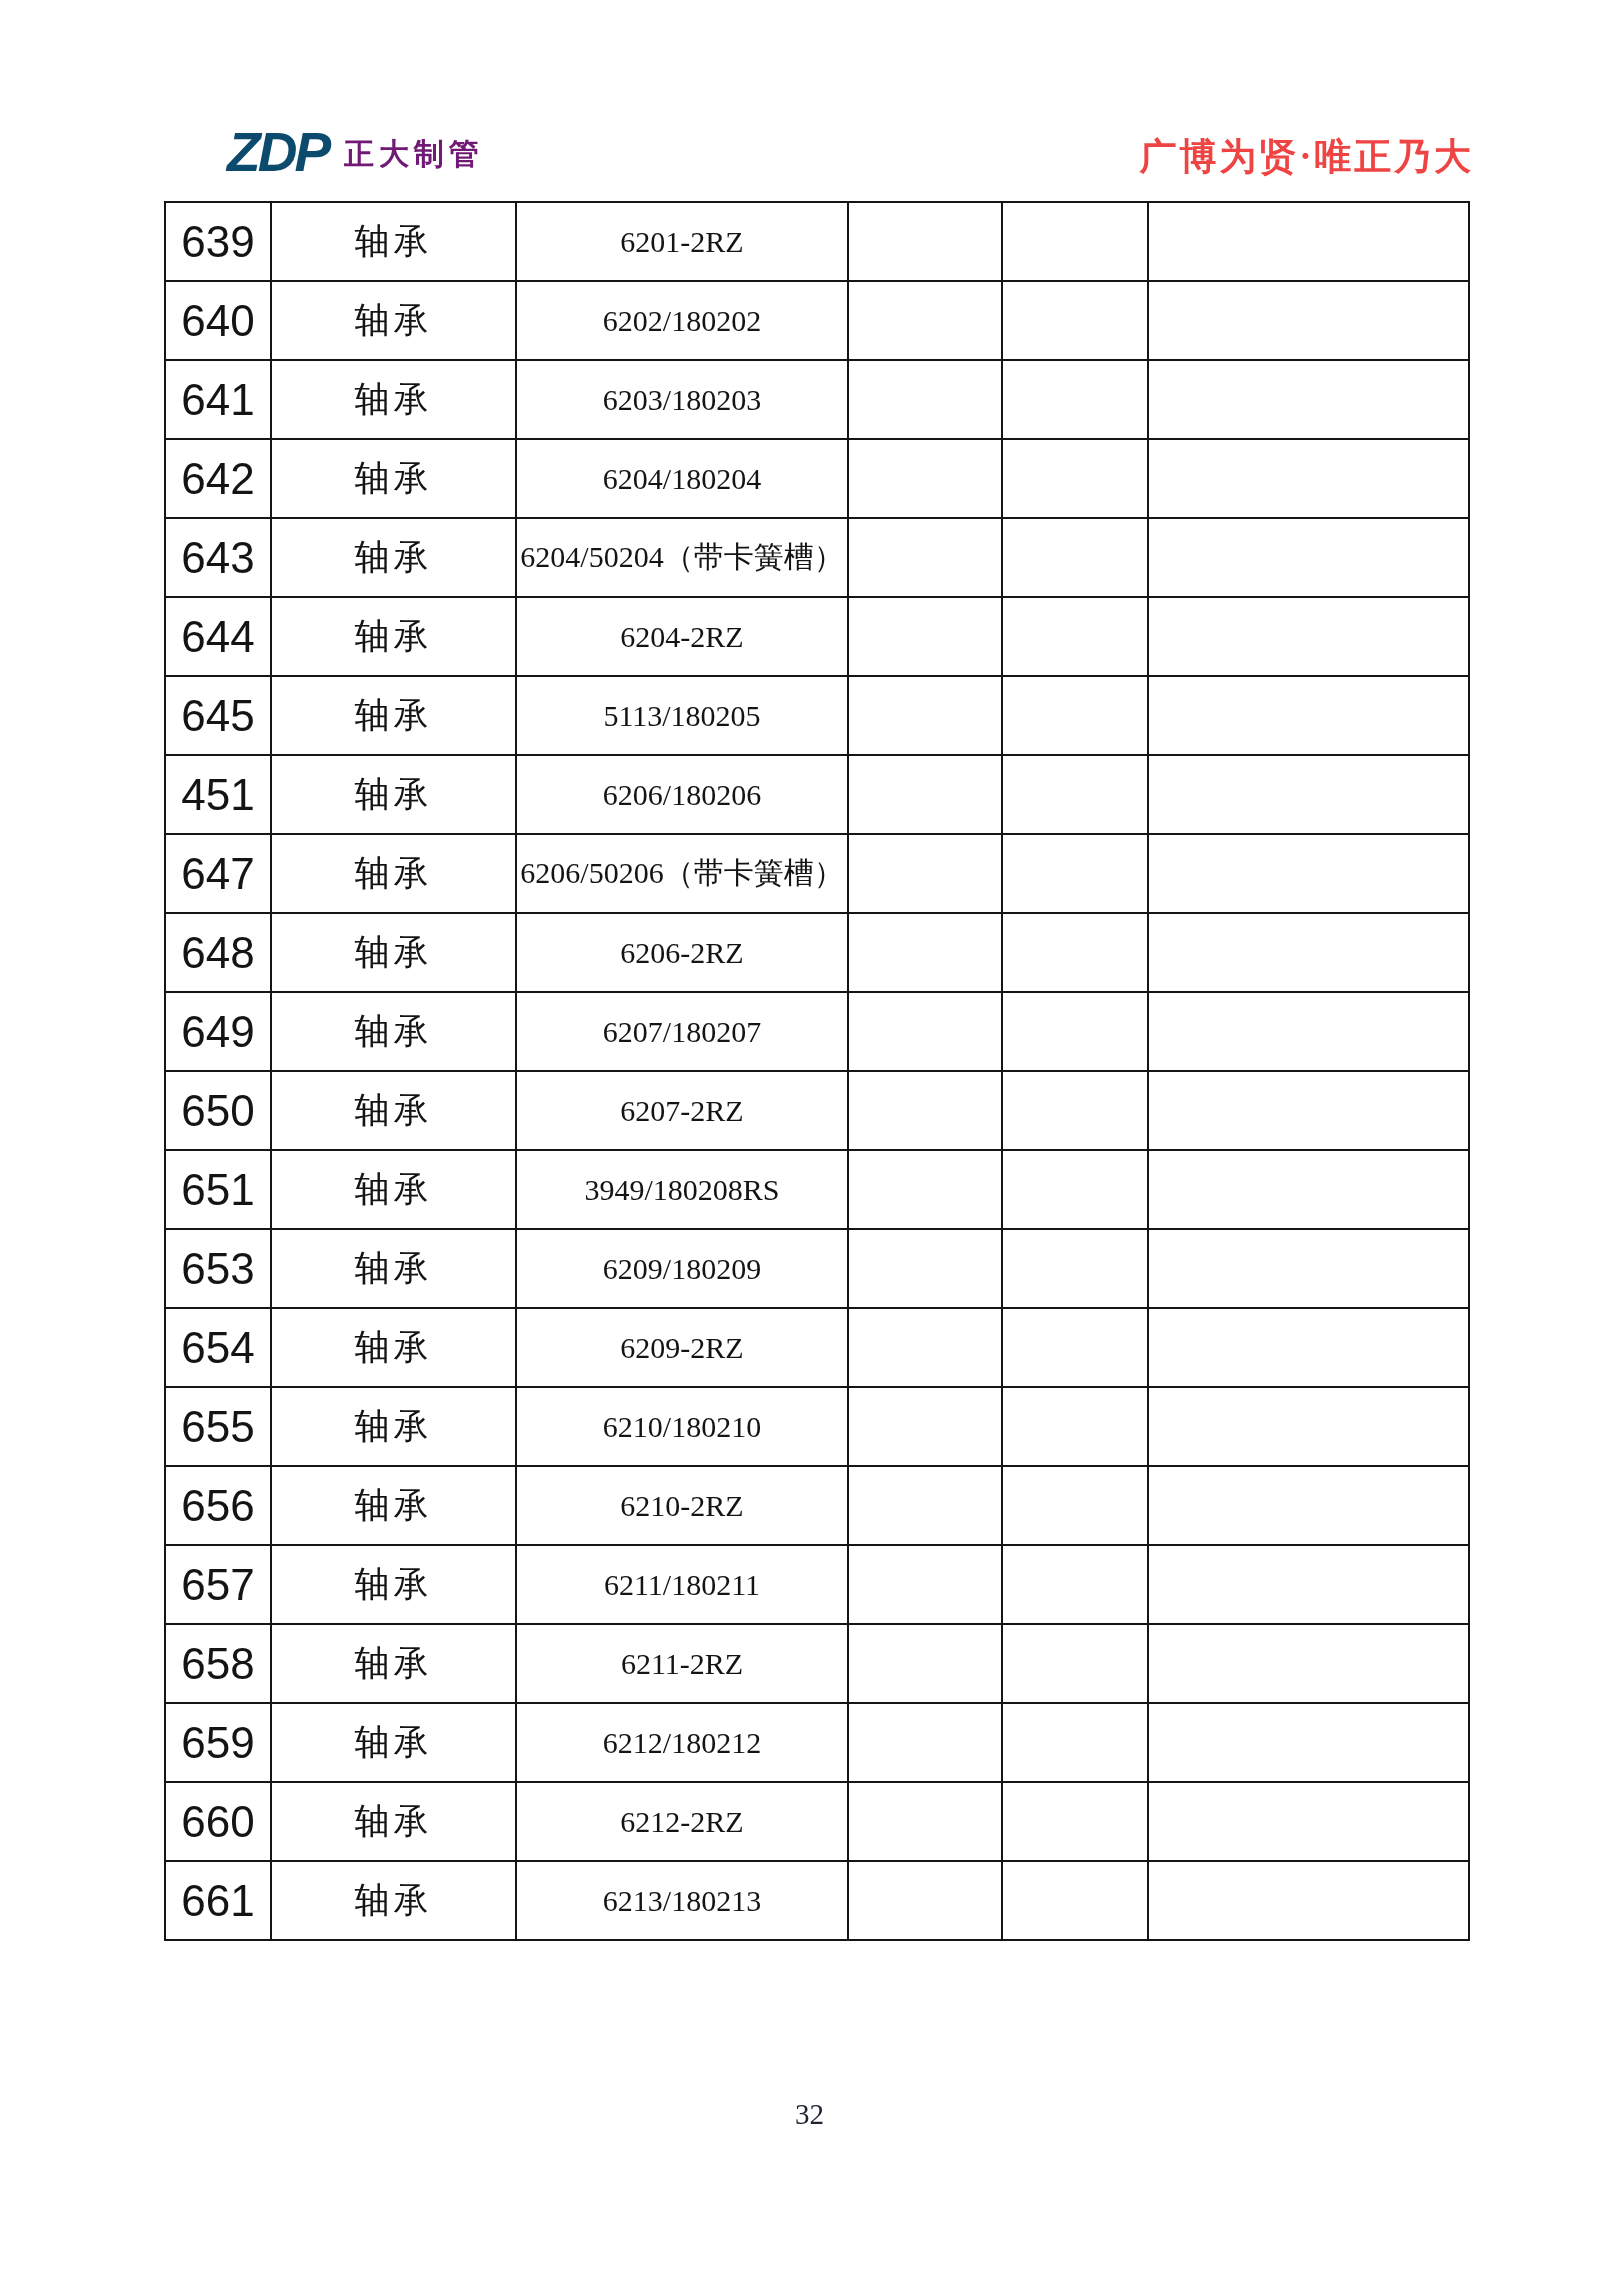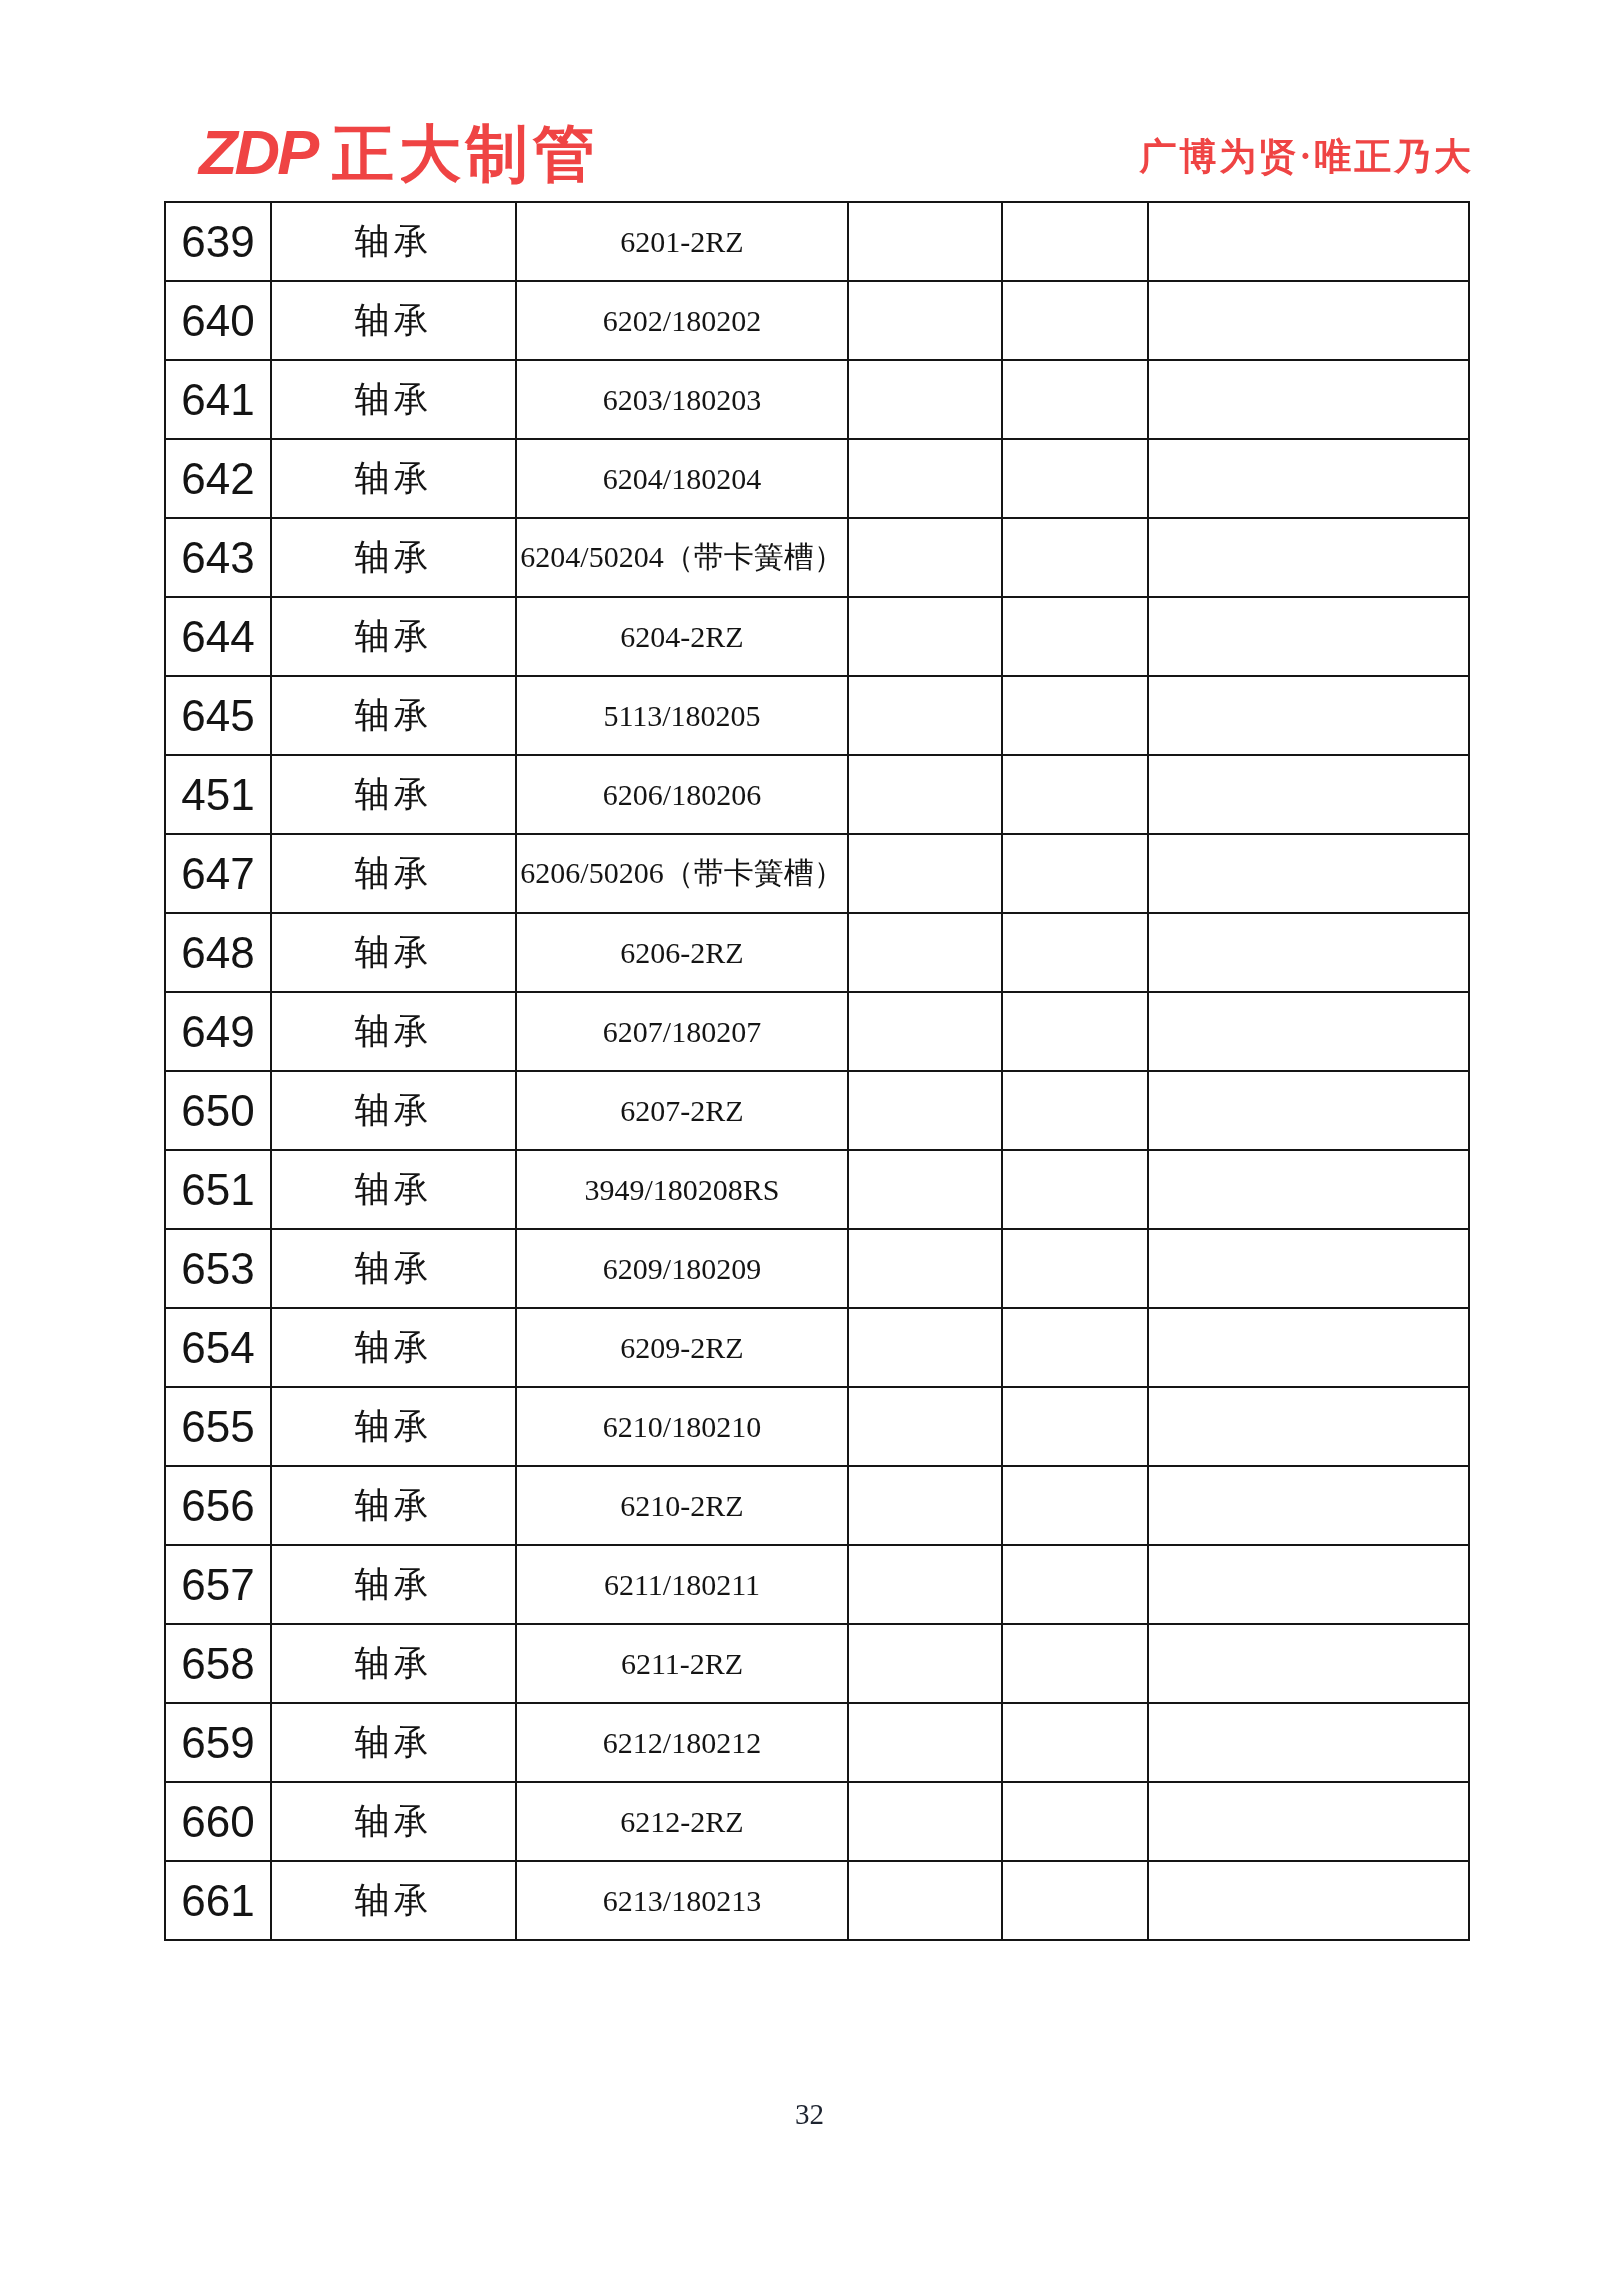--- a/index.html
+++ b/index.html
@@ -13,30 +13,31 @@
   }
   
   .header-logo{
     position:absolute;left:199px;top:127px;
     display:flex;align-items:flex-end;gap:15.7px;
     user-select:none;
   }
   .logo-zdp{
     font-family:"Liberation Sans", sans-serif;
     font-weight:bold;font-style:italic;
-    font-size:63px;line-height:51px;
+    font-size:55px;line-height:51px;
     letter-spacing:-2.9px;
-    color:#ef4444;
+    color:#0c4a6e;
+    margin-left:28px;
   }
   .logo-company{
     font-family:"Liberation Sans", sans-serif;
     font-weight:bold;
-    font-size:62px;line-height:49px;
+    font-size:30px;line-height:49px;
     letter-spacing:4.9px;
-    color:#ef4444;
+    color:#701a75;
   }
   .header-slogan{
     position:absolute;right:145px;top:135px;
     font-family:"Liberation Serif", serif;
     font-weight:bold;
     font-size:37px;line-height:43px;
     letter-spacing:2.9px;
     color:#ef4444;
   }
   

